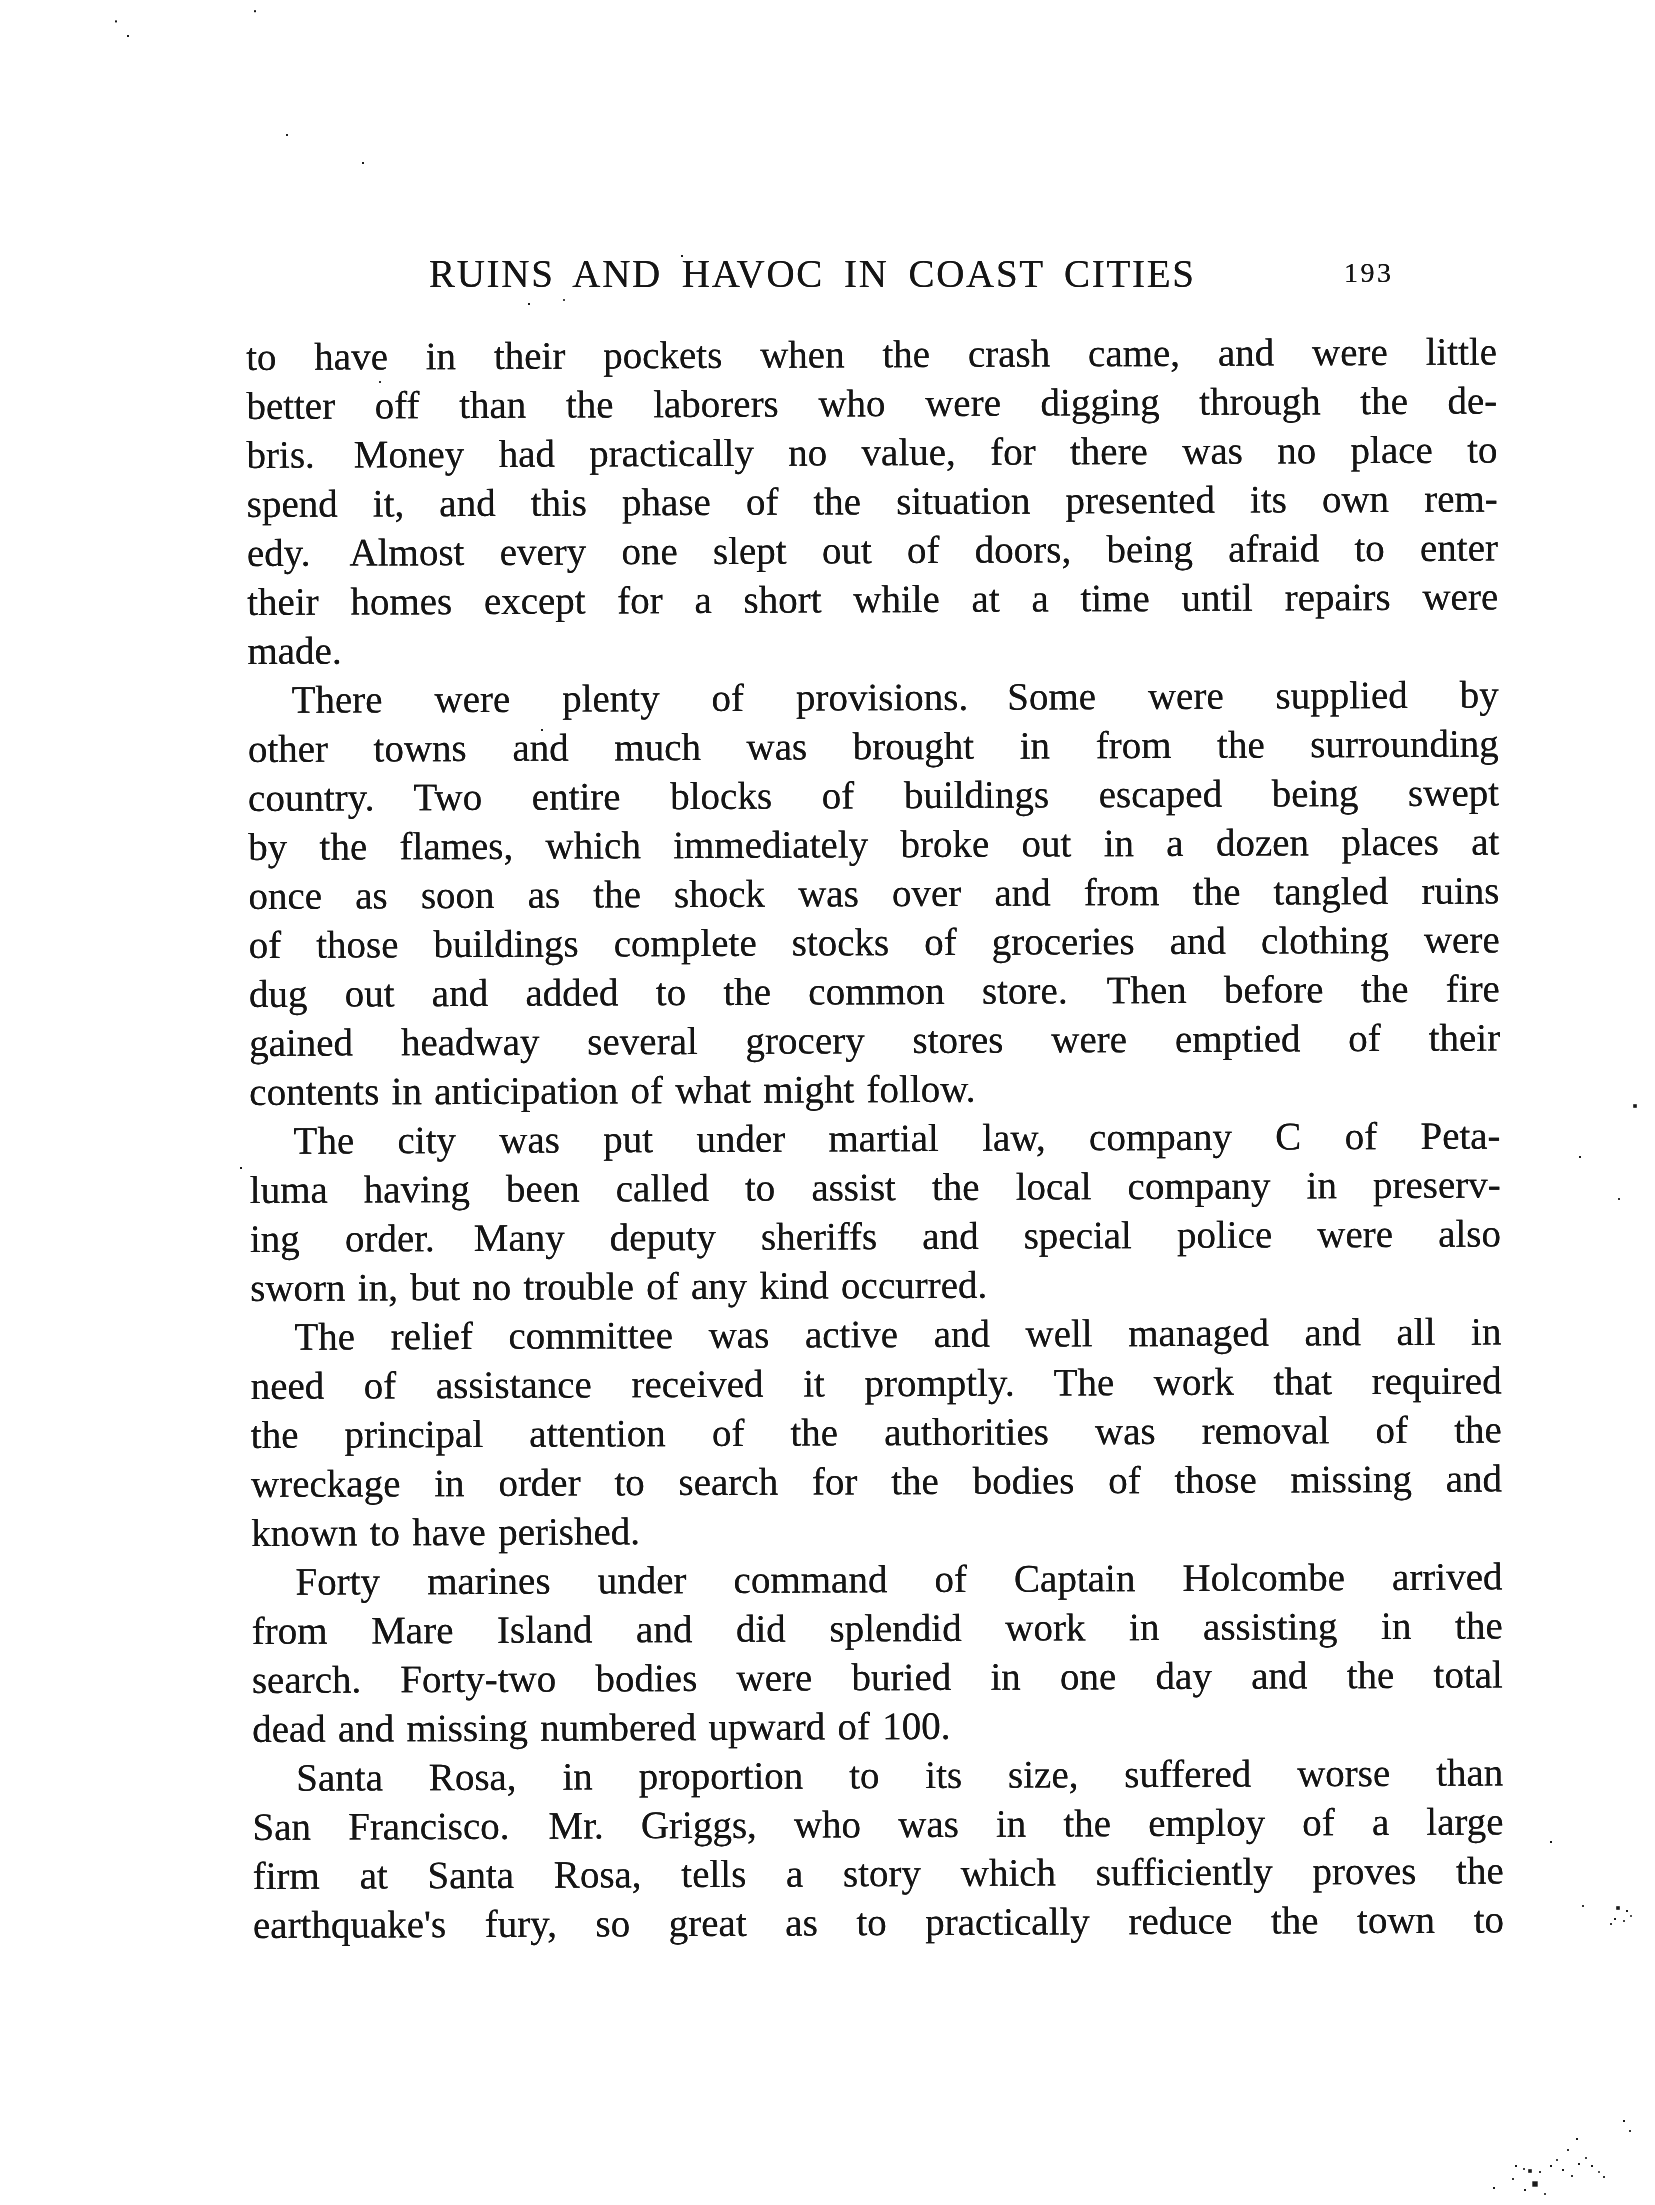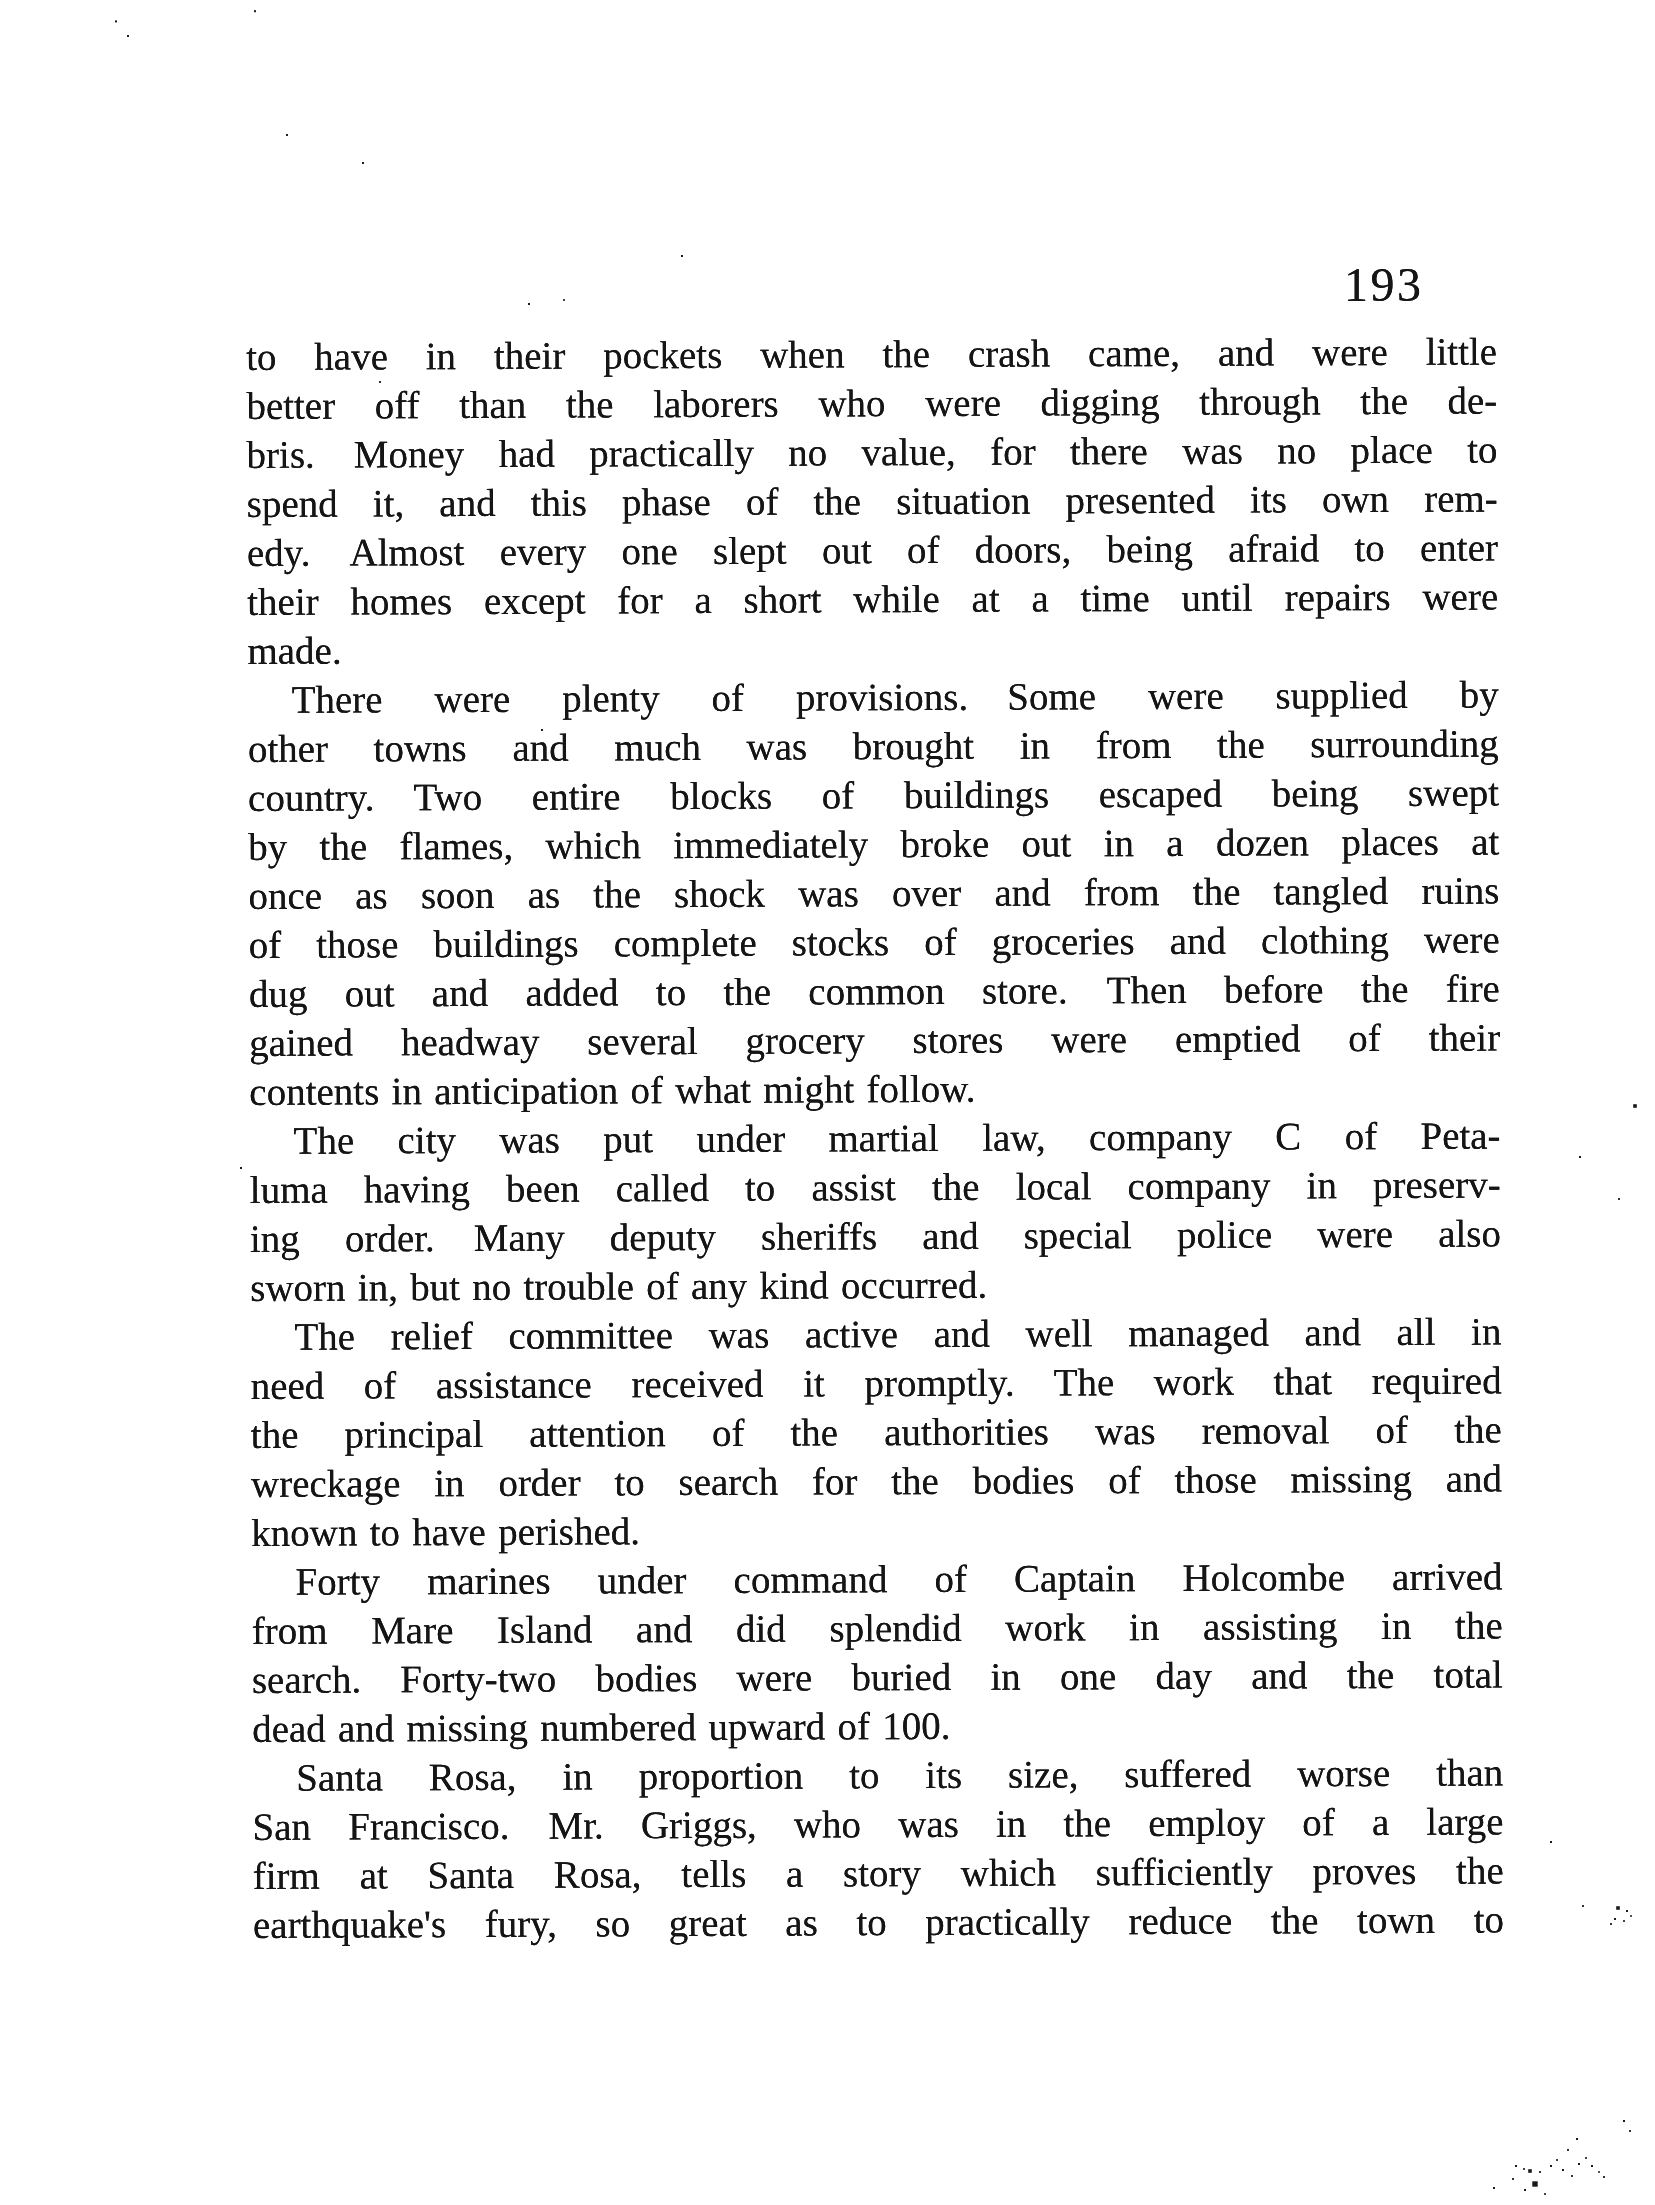--- a/index.html
+++ b/index.html
@@ -22,21 +22,21 @@
     font-size: 39px;
     letter-spacing: 1.7px;
     word-spacing: 8.5px;
     white-space: nowrap;
     text-shadow: 0 0 0.5px currentColor;
   }
   .page-number {
     position: absolute;
     left: 1344px;
     top: 257px;
-    font-size: 48px;
+    font-size: 28px;
     letter-spacing: 2.5px;
     text-shadow: 0 0 0.5px currentColor;
   }
 
   
   .body-text {
     position: absolute;
     left: 246px;
     top: 332px;
     width: 1251px;
@@ -77,20 +77,21 @@
       1571px 2175px 0 0 #333, 1578px 2163px 0 0 #1a1a1a, 1585px 2157px 0 0 #444,
       1591px 2165px 0 0 #1a1a1a, 1598px 2171px 0 0 #555, 1603px 2176px 0 0 #333,
       1524px 2189px 0 0 #1a1a1a, 1544px 2193px 0 0 #444, 1512px 2178px 0 0 #333,
       1493px 2187px 0 0 #1a1a1a;
   }
 </style>
 </head>
 <body>
 
 <div class="page">
+  <div class="running-title">RUINS AND HAVOC IN COAST CITIES</div>
   <div class="page-number">193</div>
 
   <div class="body-text">
       <div class="paragraph">
         <div class="line">to have in their pockets when the crash came, and were little</div>
         <div class="line">better off than the laborers who were digging through the de-</div>
         <div class="line">bris. Money had practically no value, for there was no place to</div>
         <div class="line">spend it, and this phase of the situation presented its own rem-</div>
         <div class="line">edy. Almost every one slept out of doors, being afraid to enter</div>
         <div class="line">their homes except for a short while at a time until repairs were</div>

